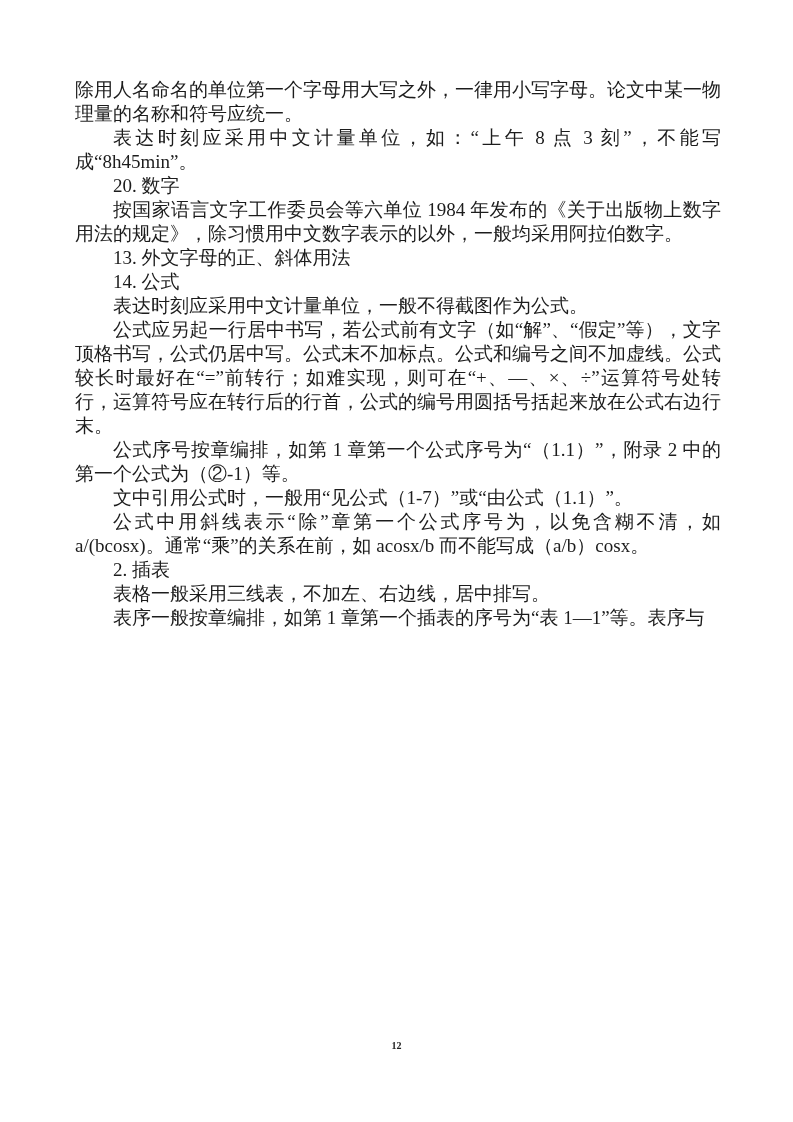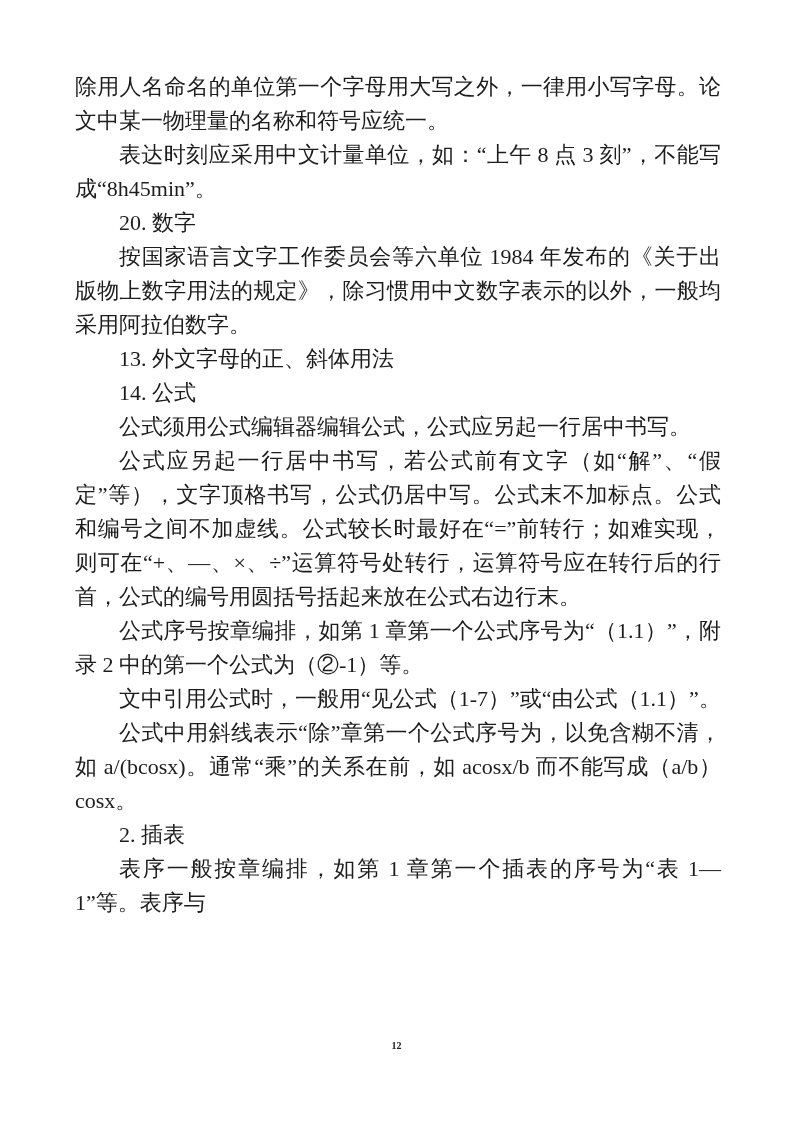--- a/index.html
+++ b/index.html
@@ -11,25 +11,25 @@
     position: relative;
     width: 793px;
     height: 1122px;
     background: #ffffff;
     overflow: hidden;
     font-family: "Liberation Serif", "DejaVu Serif", serif;
     color: #1c1c1c;
   }
   .content {
     position: absolute;
-    top: 70px;
+    top: 78px;
     left: 75px;
     width: 646px;
-    font-size: 22px;
-    line-height: 34px;
+    font-size: 19px;
+    line-height: 24px;
     text-align: justify;
     text-justify: inter-ideograph;
     letter-spacing: 0;
   }
   .content p {
     margin: 0;
     padding: 0;
     text-indent: 2em;
   }
   .content p.noindent {
@@ -51,22 +51,23 @@
 <body>
 
 <div class="page">
   <div class="content">
     <p class="noindent">除用人名命名的单位第一个字母用大写之外，一律用小写字母。论文中某一物理量的名称和符号应统一。</p>
     <p>表达时刻应采用中文计量单位，如：“上午 8 点 3 刻”，不能写成“8h45min”。</p>
     <p>20. 数字</p>
     <p>按国家语言文字工作委员会等六单位 1984 年发布的《关于出版物上数字用法的规定》，除习惯用中文数字表示的以外，一般均采用阿拉伯数字。</p>
     <p>13. 外文字母的正、斜体用法</p>
     <p>14. 公式</p>
-    <p>公式须用公式编辑器编辑公式，公式应另起一行居中书写。</p>
+    <p>表达时刻应采用中文计量单位，一般不得截图作为公式。</p>
     <p>公式应另起一行居中书写，若公式前有文字（如“解”、“假定”等），文字顶格书写，公式仍居中写。公式末不加标点。公式和编号之间不加虚线。公式较长时最好在“=”前转行；如难实现，则可在“+、—、×、÷”运算符号处转行，运算符号应在转行后的行首，公式的编号用圆括号括起来放在公式右边行末。</p>
     <p>公式序号按章编排，如第 1 章第一个公式序号为“（1.1）”，附录 2 中的第一个公式为（②-1）等。</p>
     <p>文中引用公式时，一般用“见公式（1-7）”或“由公式（1.1）”。</p>
     <p>公式中用斜线表示“除”章第一个公式序号为，以免含糊不清，如 a/(bcosx)。通常“乘”的关系在前，如 acosx/b 而不能写成（a/b）cosx。</p>
     <p>2. 插表</p>
+    <p>表格一般采用三线表，不加左、右边线，居中排写。</p>
     <p>表序一般按章编排，如第 1 章第一个插表的序号为“表 1—1”等。表序与</p>
   </div>
   <div class="page-number">12</div>
 </div>
 
 </body></html>

